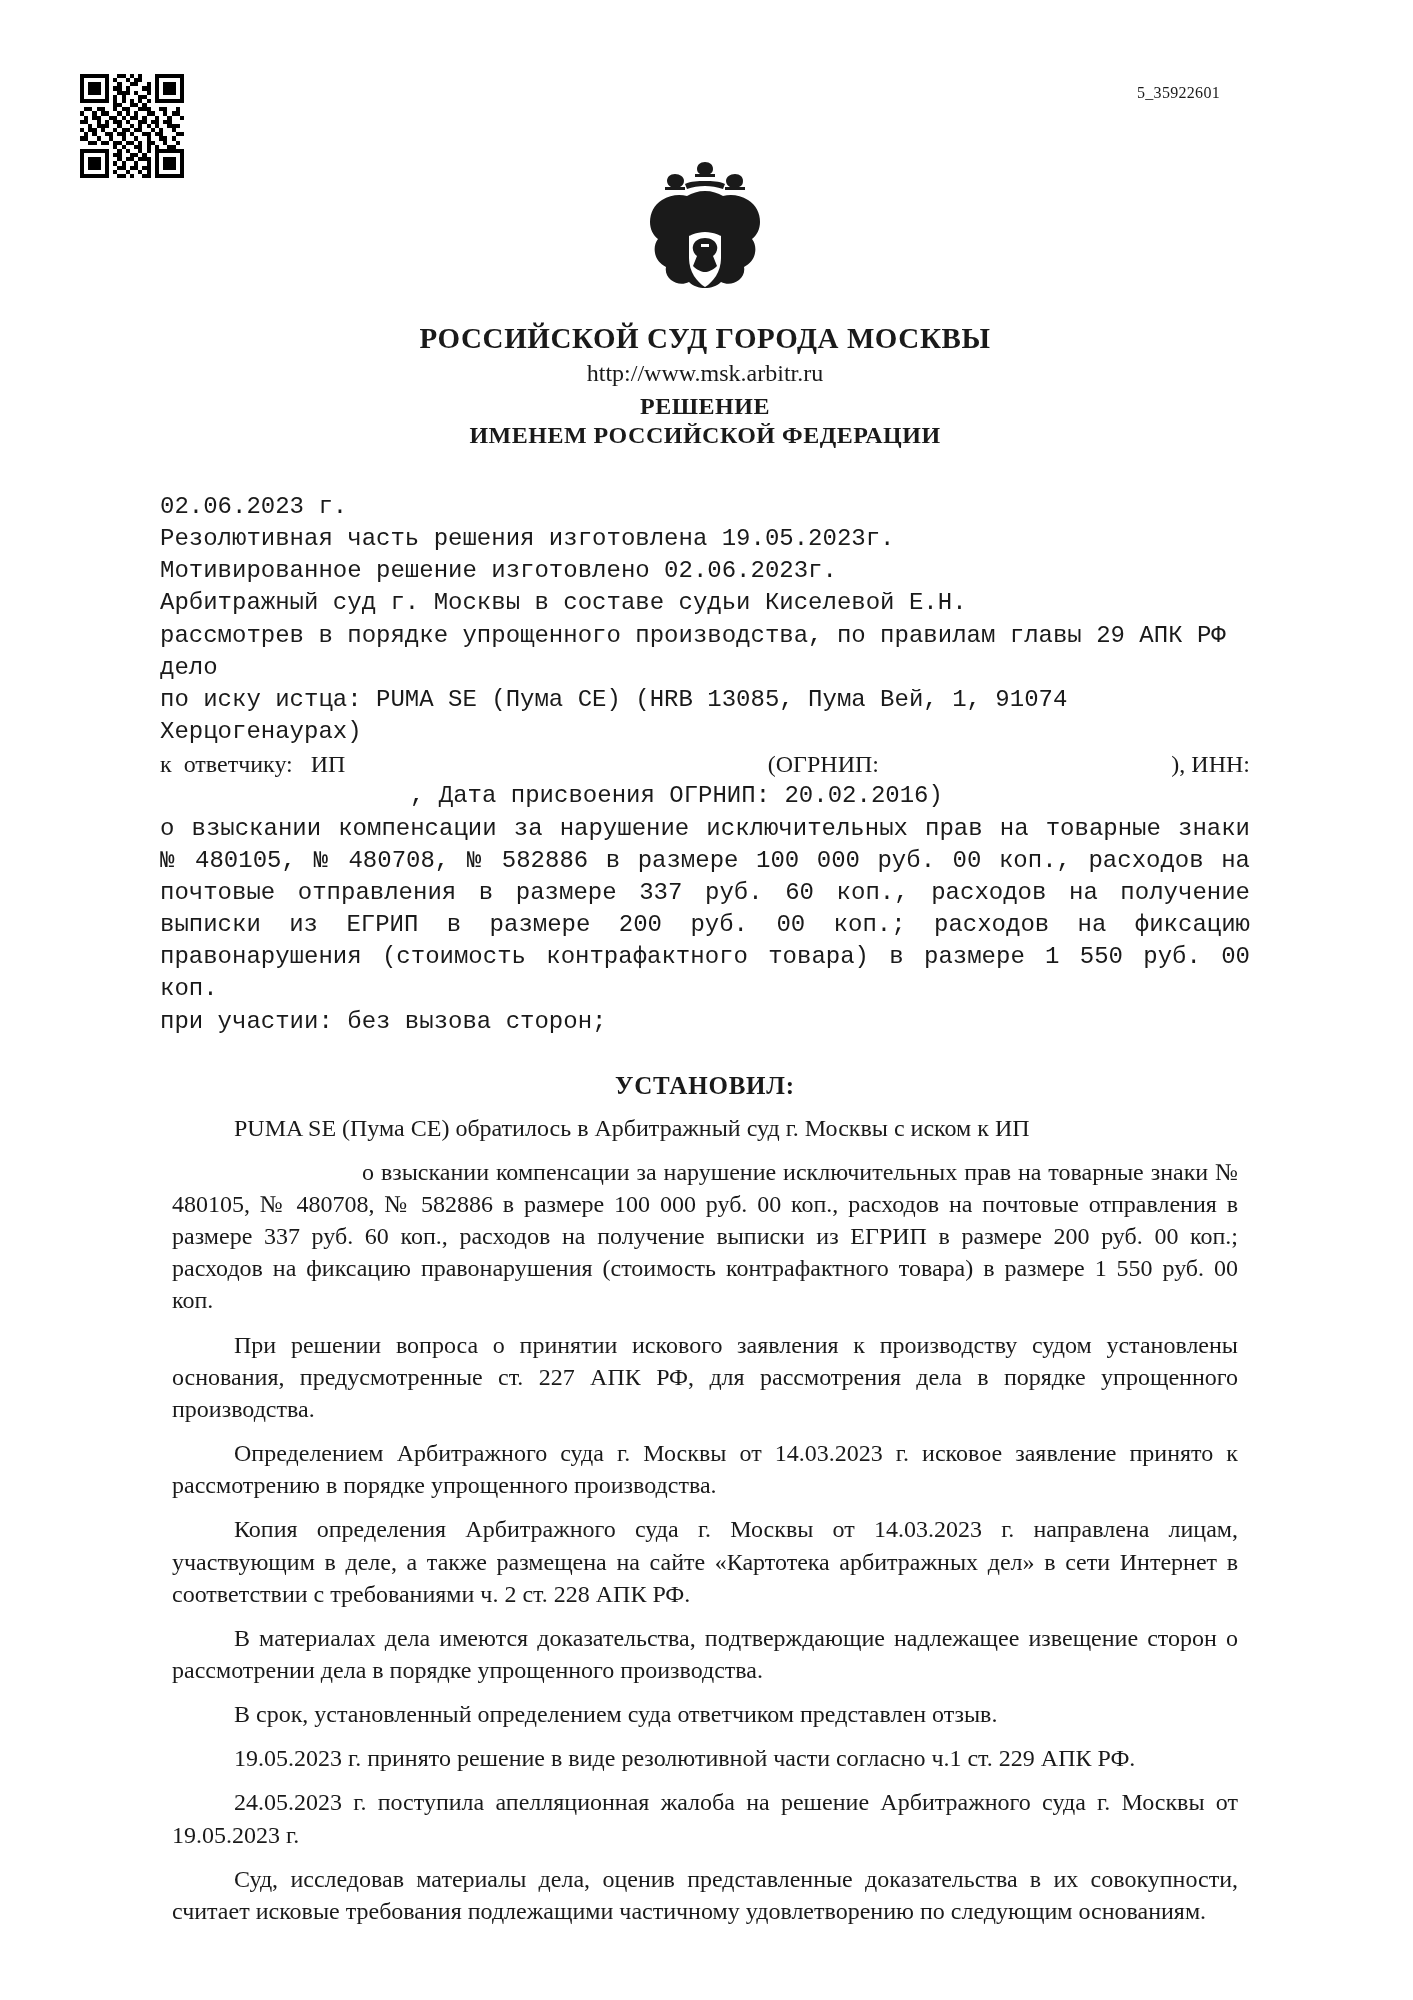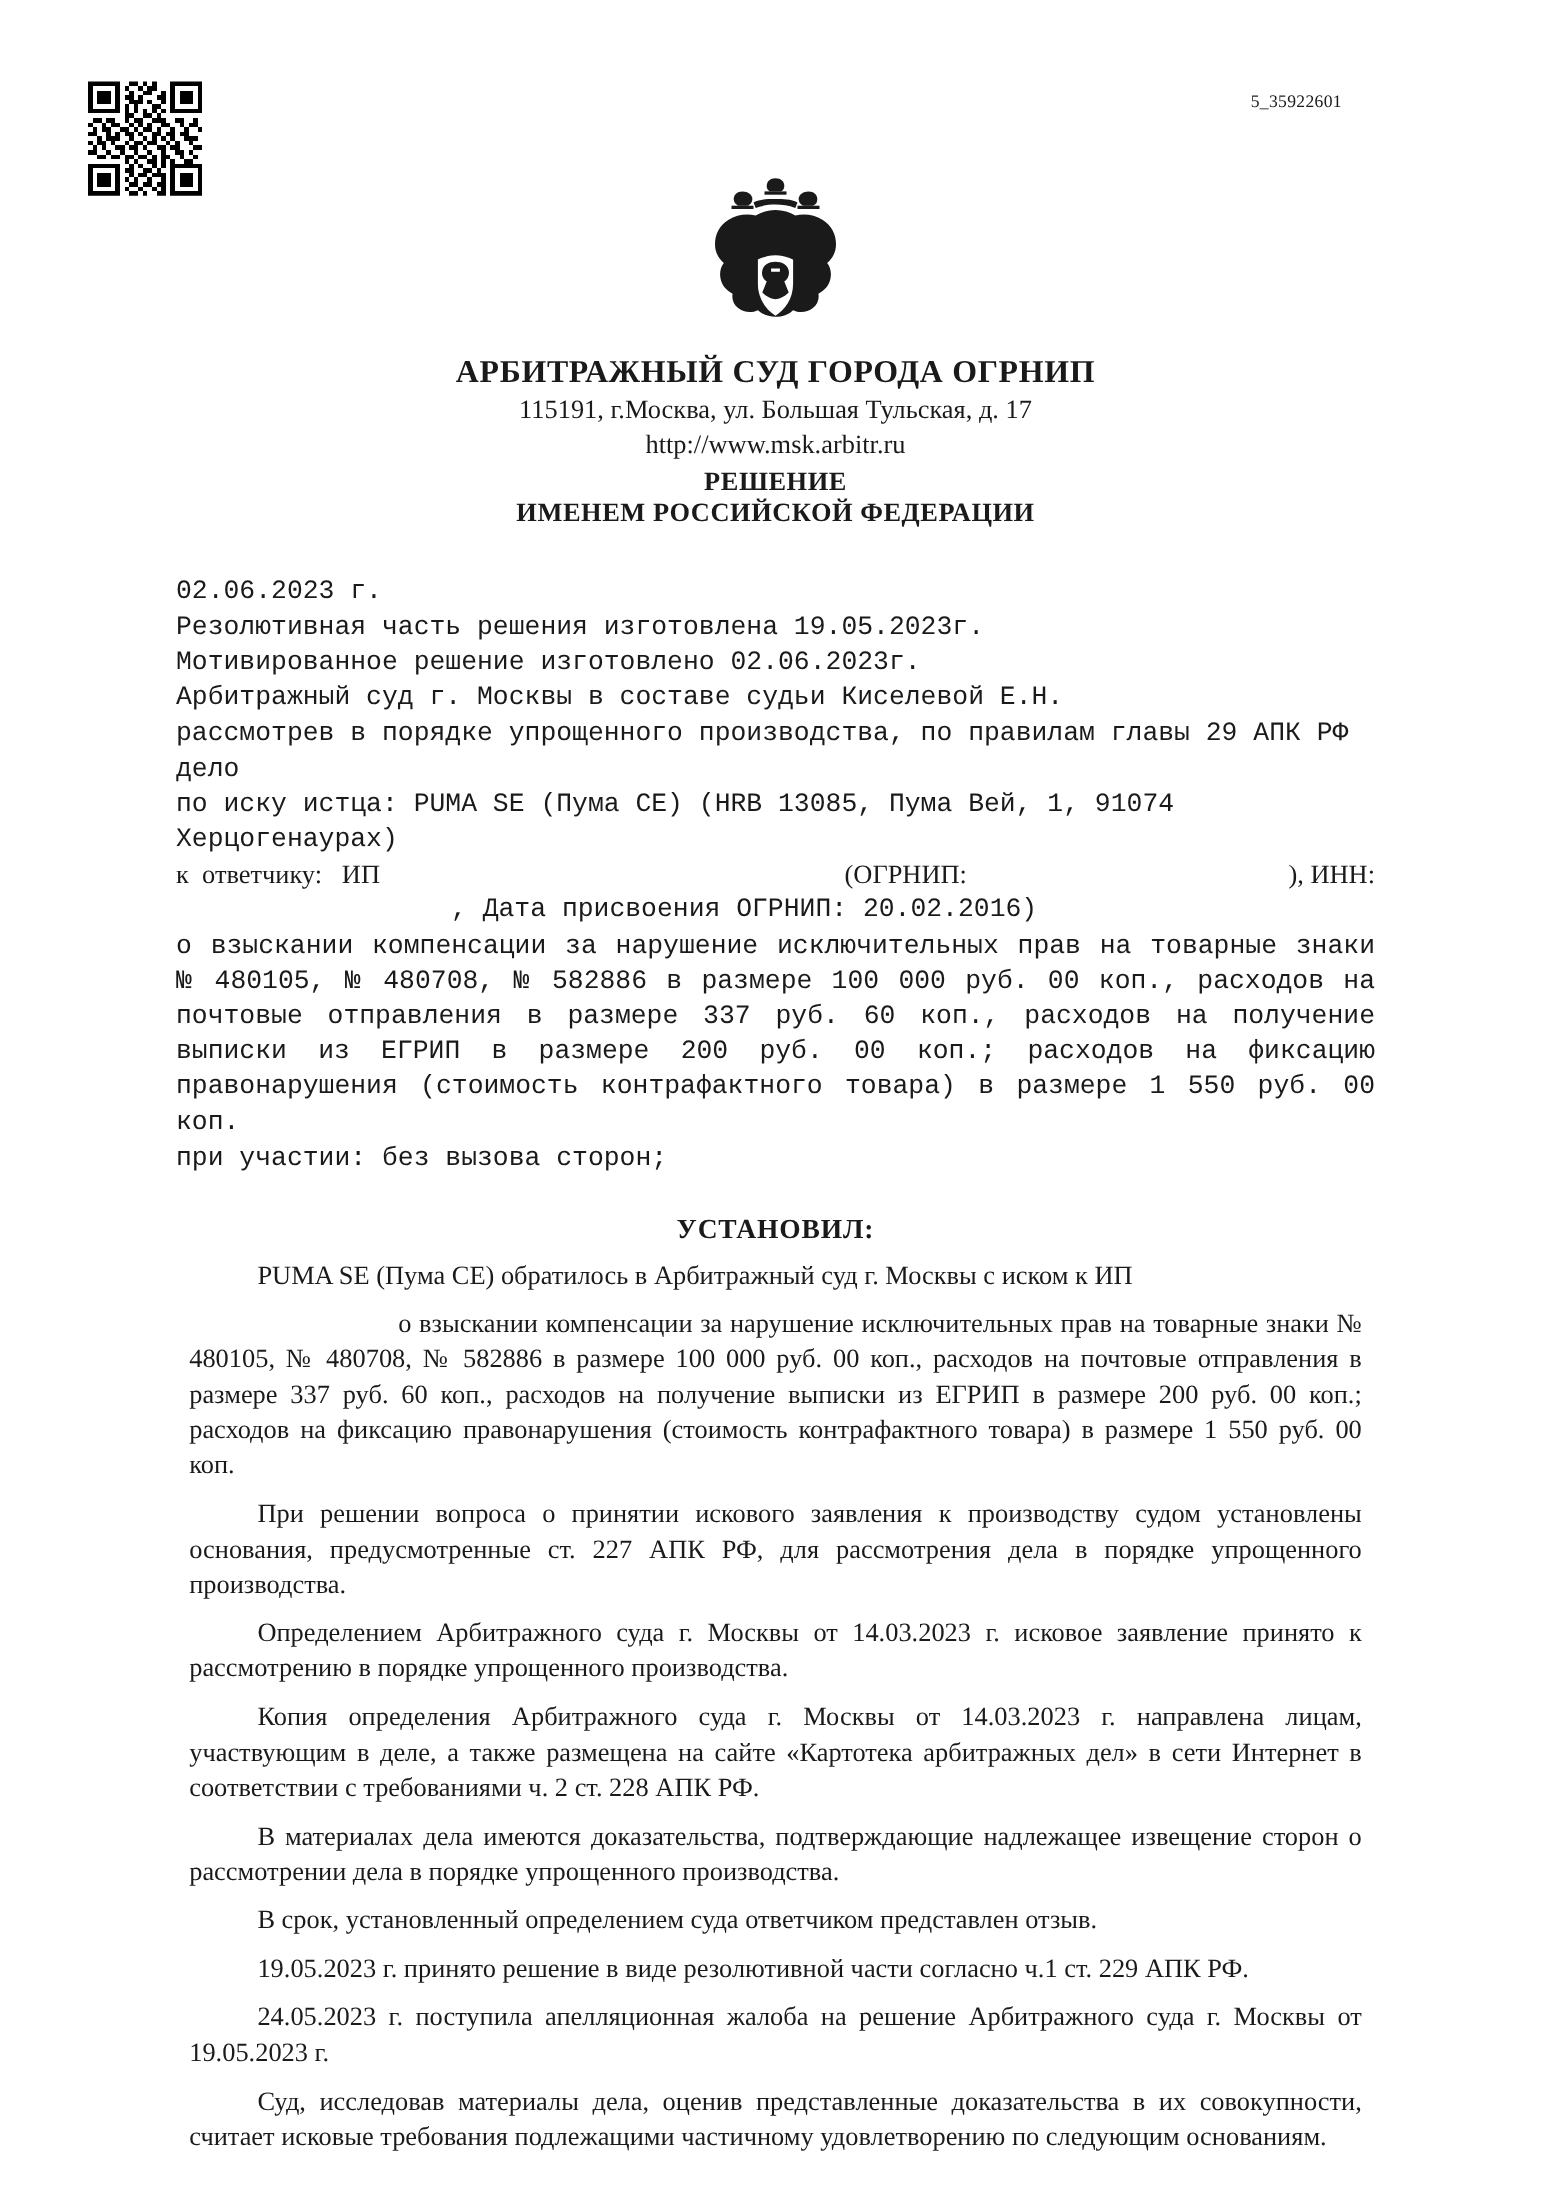--- a/index.html
+++ b/index.html
@@ -374,22 +374,21 @@
         <g fill="#1a1a1a">
 
           <path d="M63 80c-6 0-11 3-12 8-1 4 1 8 4 10l-4 10c4 4 9 6 12 6s8-2 12-6l-4-10c3-2 5-6 4-10-1-5-6-8-12-8z"></path>
         </g>
         <g fill="#ffffff">
           <path d="M59 86h8v3h-8z"></path>
         </g>
       </svg>
     </div>
 
-    <div class="court-name">АРБИТРАЖНЫЙ СУД ГОРОДА ОГРНИП</div>
-    <div class="court-addr">115191, г.Москва, ул. Большая Тульская, д. 17</div>
+    <div class="court-name">РОССИЙСКОЙ СУД ГОРОДА МОСКВЫ</div>
     <div class="court-site">http://www.msk.arbitr.ru</div>
     <div class="doc-type">РЕШЕНИЕ</div>
     <div class="doc-subtype">ИМЕНЕМ РОССИЙСКОЙ ФЕДЕРАЦИИ</div>
 
     <div class="meta">
       <p>02.06.2023 г.</p>
       <p>Резолютивная часть решения изготовлена 19.05.2023г.</p>
       <p>Мотивированное решение изготовлено 02.06.2023г.</p>
       <p>Арбитражный суд г. Москвы в составе судьи Киселевой Е.Н.</p>
       <p>рассмотрев в порядке упрощенного производства, по правилам главы 29 АПК РФ дело</p>

